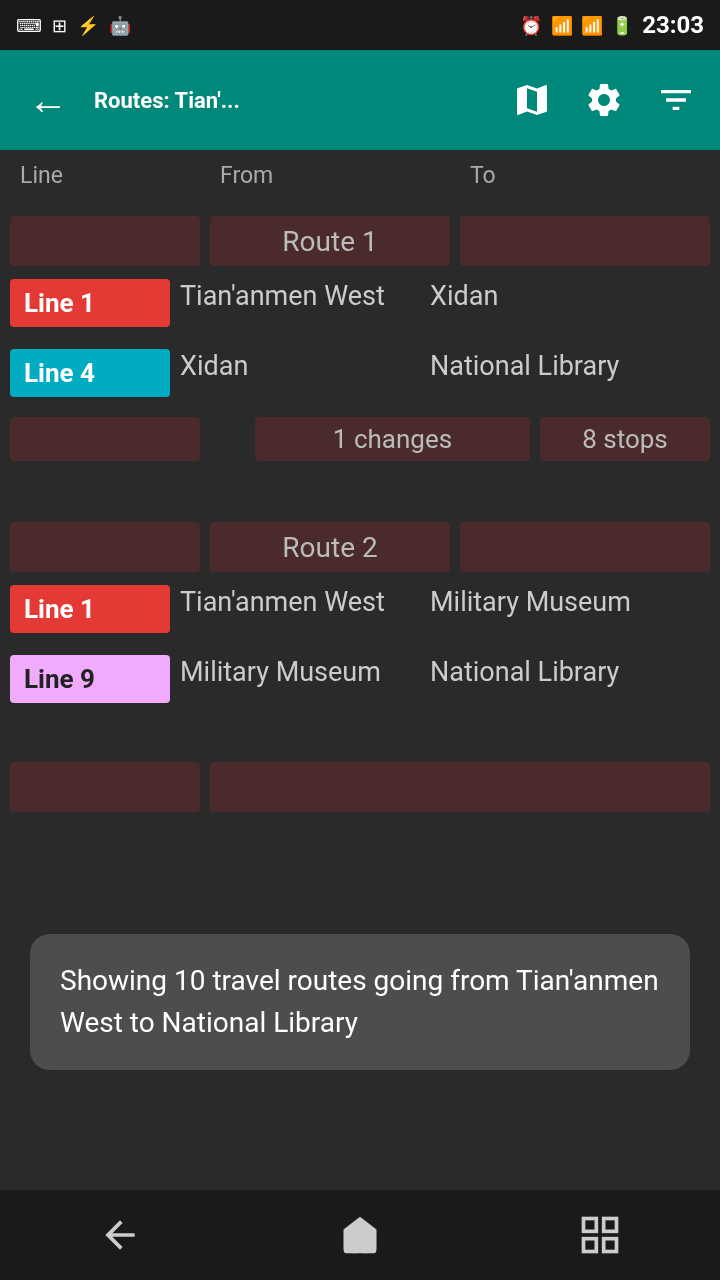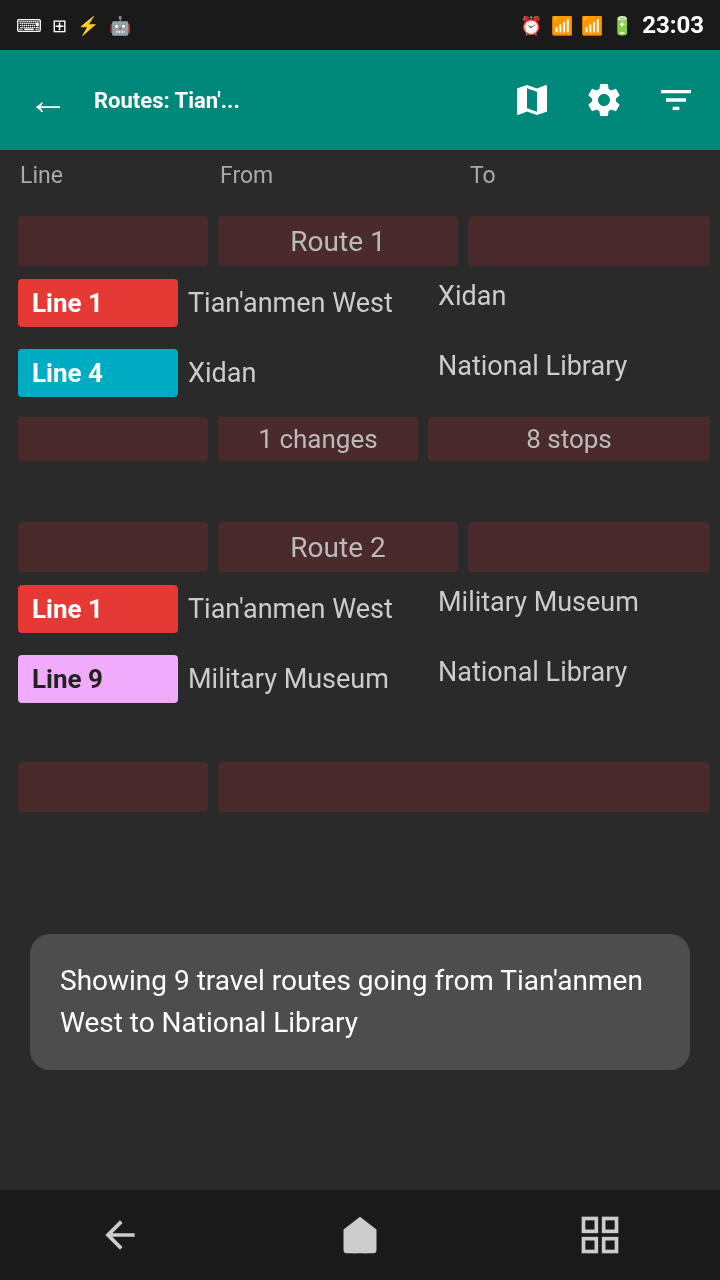--- a/index.html
+++ b/index.html
@@ -80,21 +80,20 @@
       font-size: 23px;
       background: #2a2a2a;
     }
     .col-line { width: 200px; }
     .col-from { width: 250px; }
     .col-to { flex: 1; }
 
     
     .route-block {
       margin: 10px 0;
-      padding-left: 8px;
     }
 
     
     .route-header-row {
       display: flex;
       height: 60px;
       align-items: center;
       padding: 0 10px;
     }
     .route-header-cell {
@@ -140,48 +139,48 @@
     .line-1 { background: #e53935; }
     .line-4 { background: #00acc1; }
     .line-9 { background: #f0abfc; color: #222; }
 
     .from-text {
       width: 250px;
       color: #ccc;
       font-size: 27px;
       line-height: 1.3;
       flex-shrink: 0;
-      margin-top: 7px;
     }
     .to-text {
       flex: 1;
       color: #ccc;
       font-size: 27px;
       line-height: 1.3;
     }
 
     
     .summary-row {
       display: flex;
       align-items: center;
       padding: 6px 10px 16px 10px;
     }
     .summary-left { width: 190px; height: 44px; background: #4a2a2a; border-radius: 4px; margin-right: 10px; flex-shrink: 0; }
     .summary-changes {
-      width: 200px;
+      width: 275px;
       height: 44px;
       background: #4a2a2a;
       border-radius: 4px;
       display: flex;
       align-items: center;
       justify-content: center;
       color: #bbb;
       font-size: 26px;
       margin-right: 10px;
       flex-shrink: 0;
+      margin-left: 45px;
     }
     .summary-stops {
       flex: 1;
       height: 44px;
       background: #4a2a2a;
       border-radius: 4px;
       display: flex;
       align-items: center;
       justify-content: center;
       color: #bbb;
@@ -357,21 +356,21 @@
   <div class="route-block">
     <div class="route-header-row">
       <div class="route-header-cell cell-left"></div>
       <div class="route-header-cell cell-right"></div>
     </div>
   </div>
 
 </div>
 
 <div class="toast">
-  <span>Showing 9 travel routes going from Tian'anmen West to National Library</span>
+  <span>Showing 10 travel routes going from Tian'anmen West to National Library</span>
 </div>
 
 <div class="bottom-nav">
   <div class="bottom-nav-btn">
     <svg width="44" height="44" viewBox="0 0 24 24" fill="#ccc">
       <path d="M20 11H7.83l5.59-5.59L12 4l-8 8 8 8 1.41-1.41L7.83 13H20v-2z"></path>
     </svg>
   </div>
   <div class="bottom-nav-btn">
     <svg width="44" height="44" viewBox="0 0 24 24" fill="#ccc">

